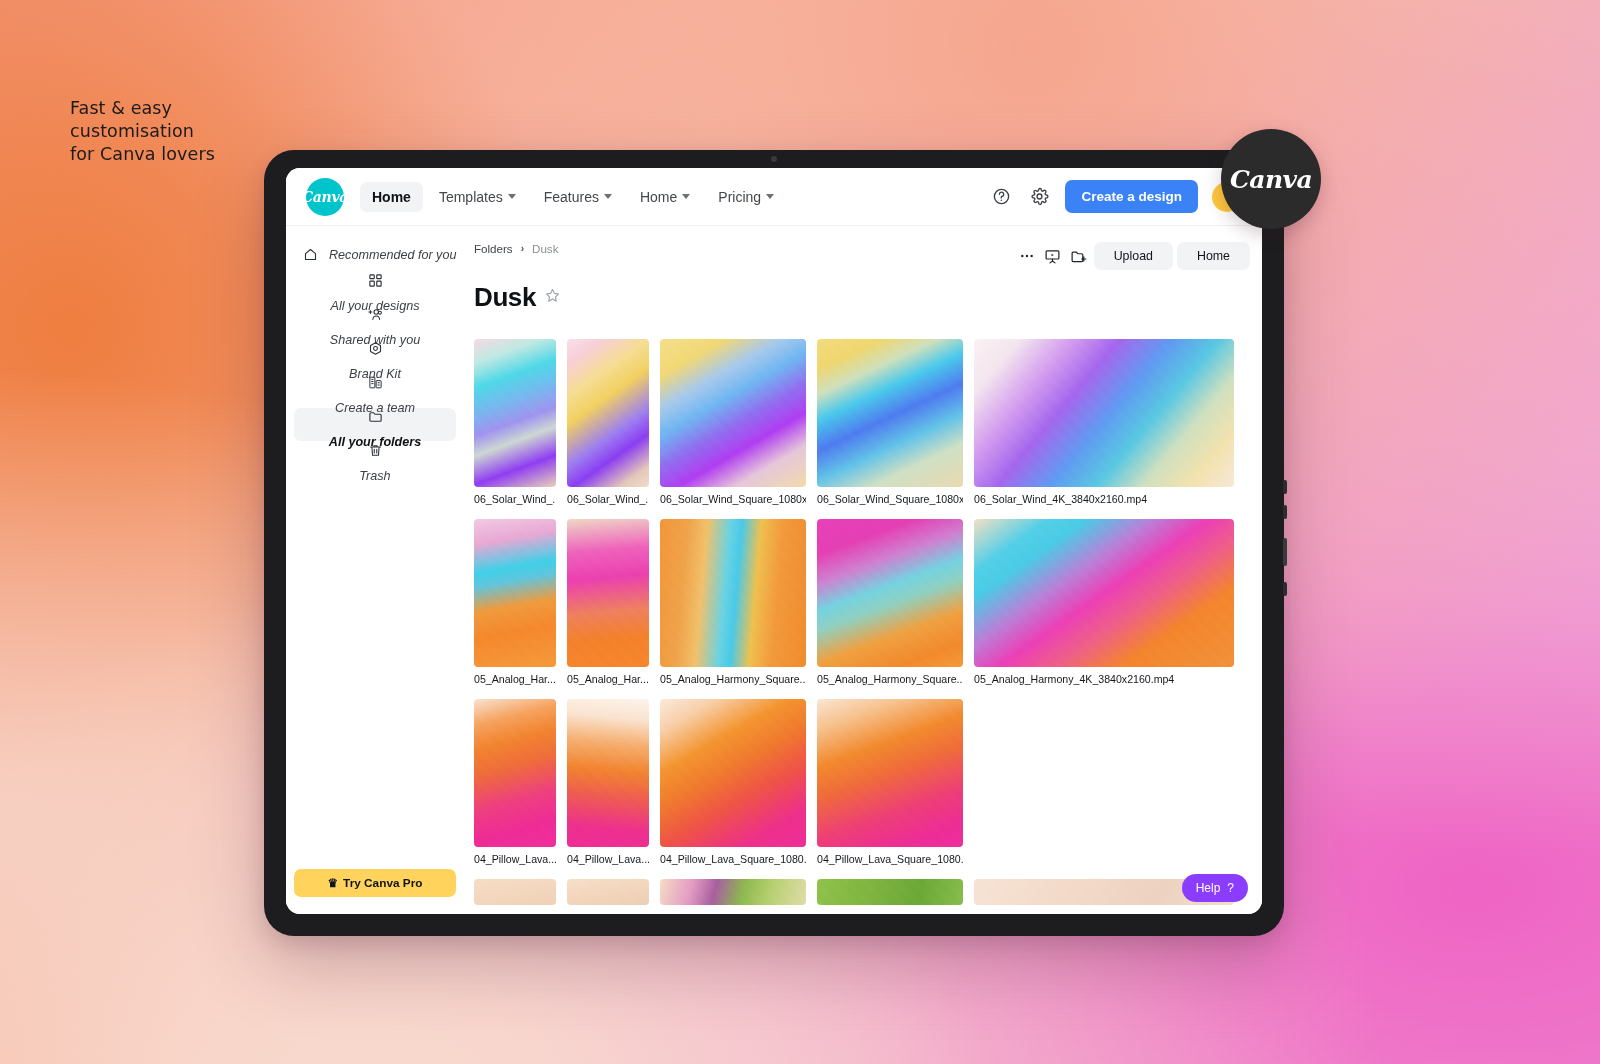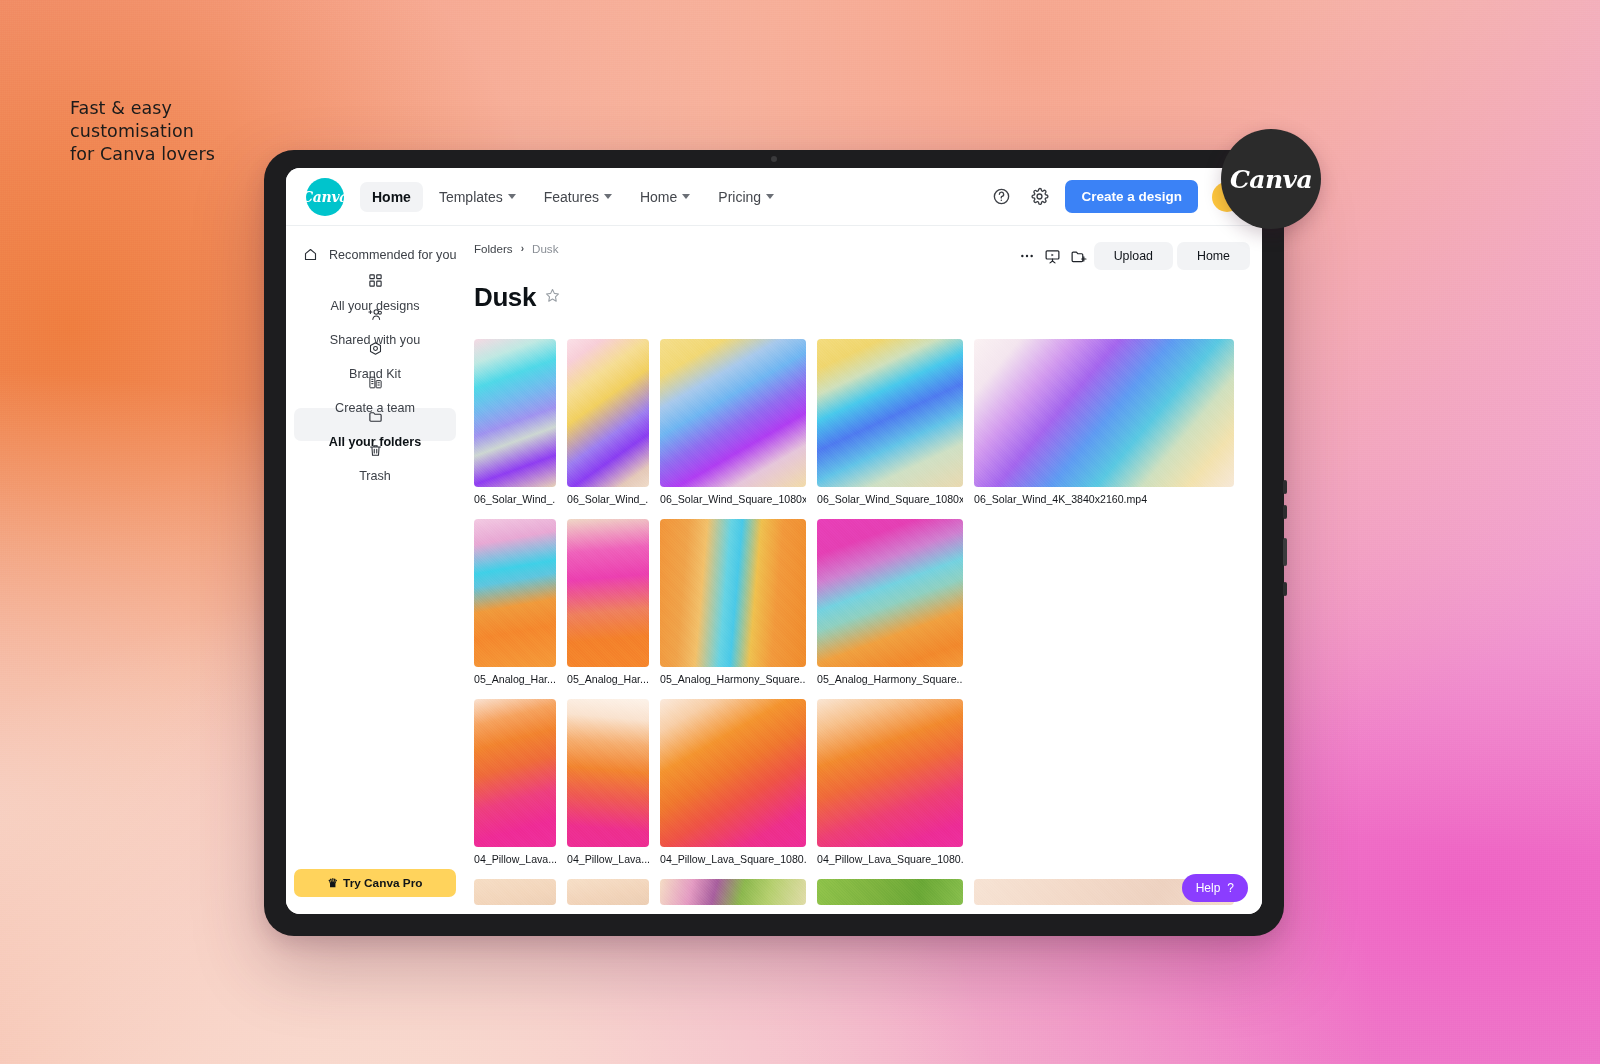--- a/index.html
+++ b/index.html
@@ -84,21 +84,21 @@
   .avatar { width:30px; height:30px; border-radius:50%; background:#ffc83d; flex:none; }
 
   
   .app-body { display:flex; height:calc(100% - 58px); }
 
   
   .sidebar { width:178px; flex:none; background:#fff; position:relative; padding-top:12px; }
   .side-item {
     display:flex; align-items:center; gap:11px; height:33px;
     margin:0 8px; padding:0 8px; border-radius:7px;
-    font-size:12.6px; color:#3c4047; cursor:pointer; white-space:nowrap;
+    font-size:12.6px; color:#3c4047; cursor:pointer; white-space:nowrap;font-style:italic;
   }
   .side-item + .side-item { margin-top:1px;flex-direction:column; }
   .side-item.active { background:#f2f3f5; font-weight:700; color:#0d1216; }
   .side-ico { width:16px; height:16px; flex:none; display:flex; align-items:center; justify-content:center; color:#2b2f36; }
   .pro-btn {
     position:absolute; left:8px; right:8px; bottom:17px;
     background:#ffd35c; border:none; border-radius:7px; height:28px;
     font-size:11.8px; font-weight:700; color:#101418; cursor:pointer;
     display:flex; align-items:center; justify-content:center; gap:5px;
     font-family:"Liberation Sans", sans-serif;
@@ -395,20 +395,26 @@
                   <div class="noise"></div>
                 </div>
                 <div class="cap" style="max-width: 146px;">05_Analog_Harmony_Square...</div>
               </div>
               <div class="cell">
                 <div class="thumb" style="width: 146px; height: 148px; background: linear-gradient(160deg, rgb(233, 63, 184) 0%, rgb(229, 63, 180) 18%, rgb(207, 127, 208) 32%, rgb(116, 210, 224) 46%, rgb(143, 208, 192) 56%, rgb(240, 160, 64) 72%, rgb(242, 136, 44) 88%, rgb(244, 154, 58) 100%);">
                   <div class="noise"></div>
                 </div>
                 <div class="cap" style="max-width: 146px;">05_Analog_Harmony_Square...</div>
               </div>
+              <div class="cell">
+                <div class="thumb" style="width: 260px; height: 148px; background: linear-gradient(145deg, rgb(243, 224, 194) 0%, rgb(82, 207, 232) 16%, rgb(73, 203, 230) 24%, rgb(185, 127, 216) 38%, rgb(236, 63, 182) 50%, rgb(239, 95, 134) 62%, rgb(244, 132, 44) 76%, rgb(242, 145, 58) 100%);">
+                  <div class="noise"></div>
+                </div>
+                <div class="cap" style="max-width: 260px;">05_Analog_Harmony_4K_3840x2160.mp4</div>
+              </div>
             </div>
             <div class="grow">
               <div class="cell">
                 <div class="thumb" style="width: 82px; height: 148px; background: linear-gradient(165deg, rgb(250, 226, 210) 0%, rgb(246, 162, 94) 16%, rgb(242, 131, 47) 30%, rgb(239, 107, 58) 46%, rgb(238, 63, 126) 66%, rgb(239, 43, 150) 84%, rgb(239, 47, 156) 100%);">
                   <div class="noise"></div>
                 </div>
                 <div class="cap" style="max-width: 82px;">04_Pillow_Lava...</div>
               </div>
               <div class="cell">
                 <div class="thumb" style="width: 82px; height: 148px; background: linear-gradient(185deg, rgb(253, 243, 234) 0%, rgb(250, 227, 207) 14%, rgb(246, 176, 114) 30%, rgb(242, 131, 47) 48%, rgb(239, 90, 82) 66%, rgb(238, 47, 142) 86%, rgb(238, 45, 150) 100%);">

